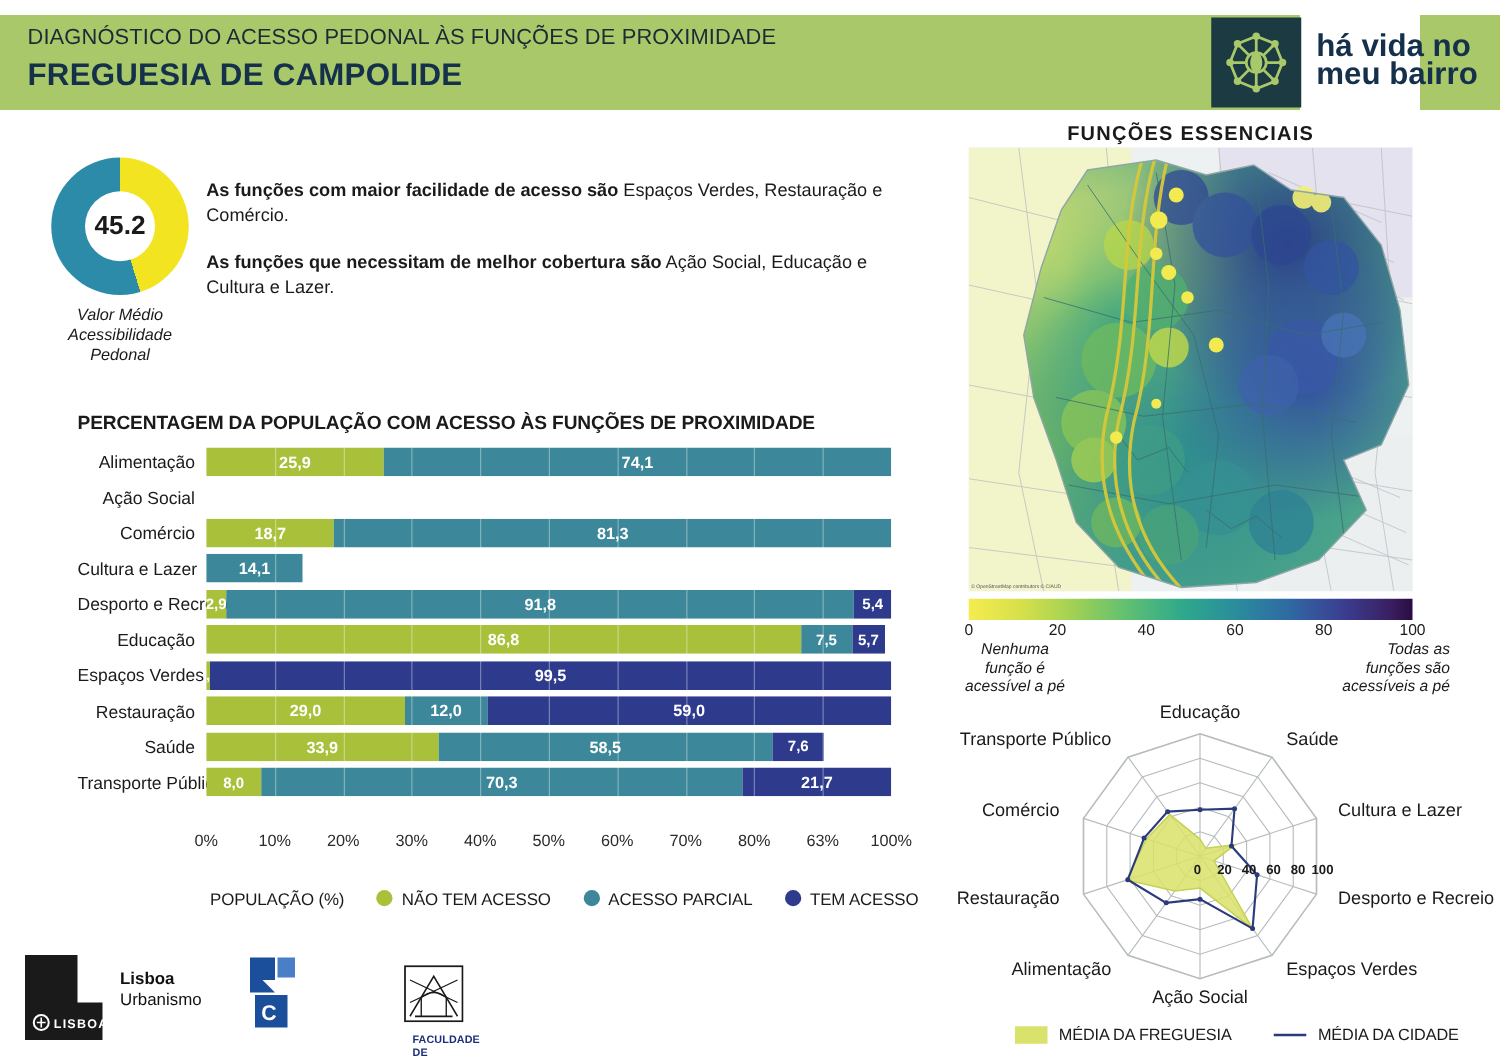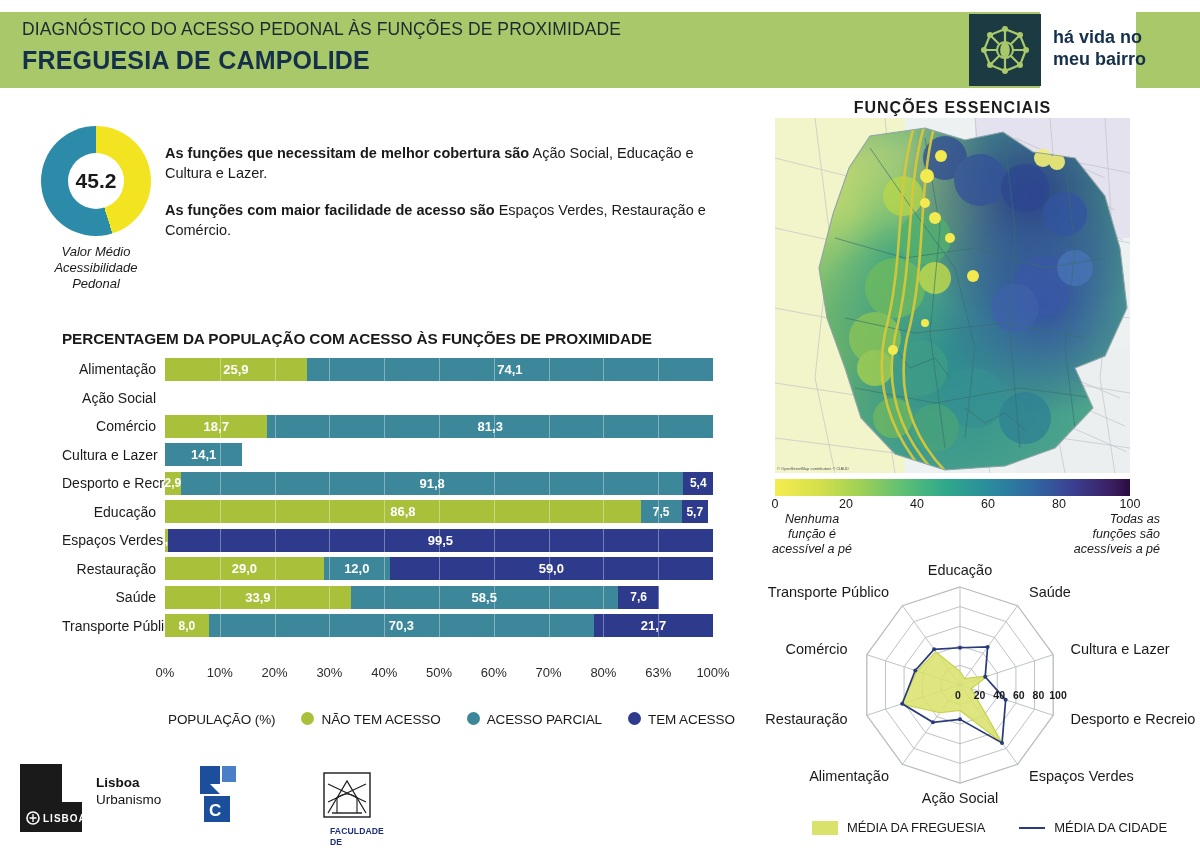--- a/index.html
+++ b/index.html
@@ -37,21 +37,21 @@
     margin-top: 6px; white-space: nowrap;
   }
   #brand-logo-box {
     position: absolute; left: 969px; top: 14px;
     width: 72px; height: 72px;
     background: #1b3a42;
     display: flex; align-items: center; justify-content: center;
   }
   #brand-text {
     position: absolute; left: 1053px; top: 26px;
-    font-size: 18px; line-height: 22px;
+    font-size: 25px; line-height: 22px;
     font-weight: bold; color: #15304a;
   }
 
   
   #donut-wrap {
     position: absolute; left: 36px; top: 126px;
     width: 120px;
   }
   #donut {
     width: 110px; height: 110px; margin: 0 auto;
@@ -257,24 +257,24 @@
   </div>
   <div id="donut-caption">
     <div>Valor Médio</div>
     <div>Acessibilidade</div>
     <div>Pedonal</div>
   </div>
 </div>
 
 <div id="intro-text">
   <p>
-    <span class="b">As funções que necessitam de melhor cobertura são</span><span> Ação Social, Educação e Cultura e Lazer.</span>
+    <span class="b">As funções com maior facilidade de acesso são</span><span> Espaços Verdes, Restauração e Comércio.</span>
   </p>
   <p>
-    <span class="b">As funções com maior facilidade de acesso são</span><span> Espaços Verdes, Restauração e Comércio.</span>
+    <span class="b">As funções que necessitam de melhor cobertura são</span><span> Ação Social, Educação e Cultura e Lazer.</span>
   </p>
 </div>
 
 <div id="bar-title">PERCENTAGEM DA POPULAÇÃO COM ACESSO ÀS FUNÇÕES DE PROXIMIDADE</div>
 <div id="bar-chart">
     <div class="bar-row">
       <div class="bar-label">Alimentação</div>
       <div class="bar-track">
         <div class="seg s0" style="width: 141.932px;">25,9</div>
         <div class="seg s1" style="width: 406.068px;">74,1</div>

